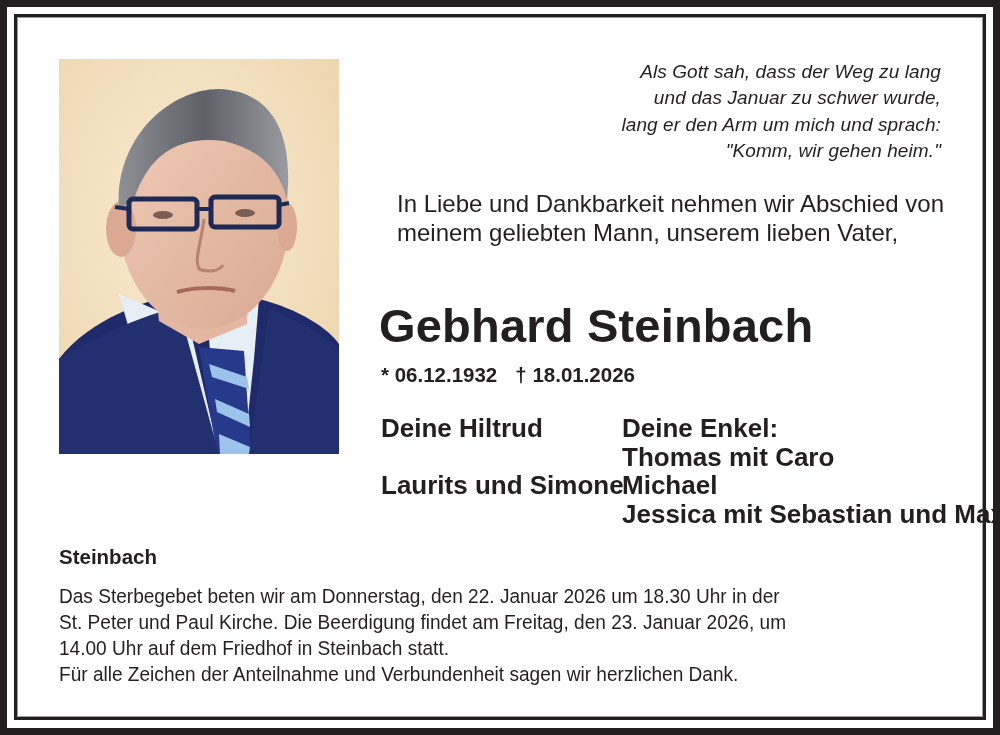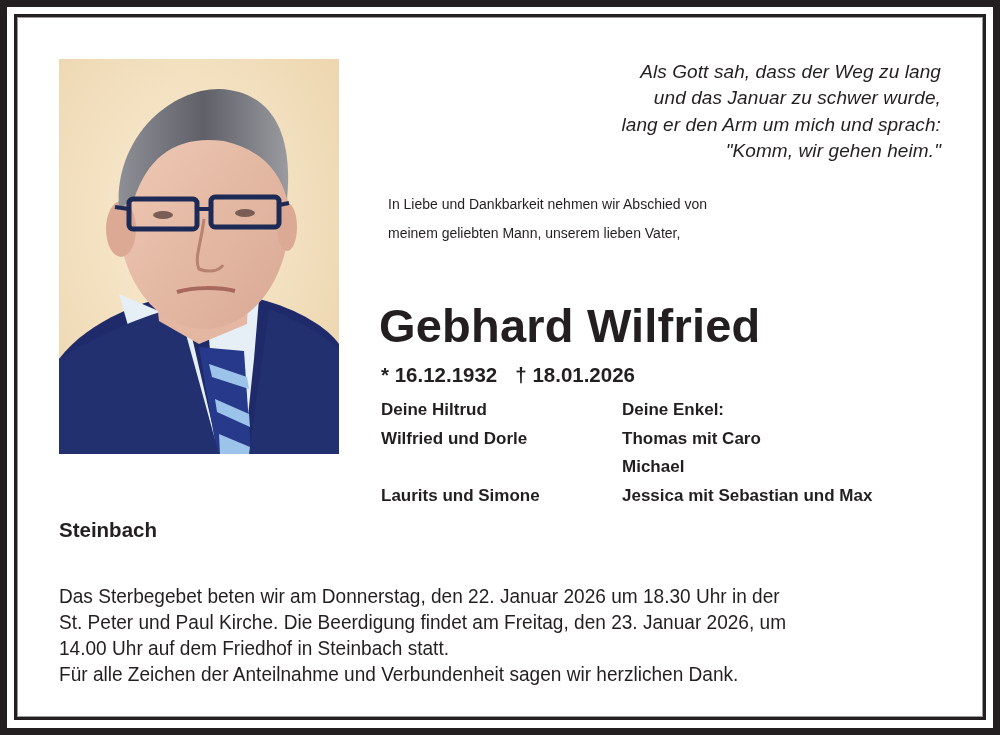--- a/index.html
+++ b/index.html
@@ -38,22 +38,22 @@
       text-align: right;
       font-style: italic;
       font-size: 19px;
       line-height: 26.3px;
       letter-spacing: 0.1px;
     }
     .poem .line { display: block; white-space: nowrap; }
 
     .intro {
       position: absolute;
-      left: 388px; top: 190px;
-      font-size: 14px;
+      left: 397px; top: 190px;
+      font-size: 24px;
       line-height: 28.8px;
     }
     .intro .line { display: block; white-space: nowrap; }
 
     .name {
       position: absolute;
       left: 379px; top: 296px;
       font-size: 47px;
       font-weight: bold;
       line-height: 60px;
@@ -66,32 +66,32 @@
       left: 381px; top: 361px;
       font-size: 20.5px;
       font-weight: bold;
       line-height: 28px;
       white-space: nowrap;
     }
     .dates .gap { display: inline-block; width: 18px; }
 
     .family-left, .family-right {
       position: absolute;
-      top: 396px;
-      font-size: 17px;
+      top: 414px;
+      font-size: 26px;
       font-weight: bold;
       line-height: 28.5px;
     }
     .family-left { left: 381px; }
     .family-right { left: 622px; }
     .family-left .line, .family-right .line { display: block; white-space: nowrap; height: 28.5px; }
 
     .place {
       position: absolute;
-      left: 59px; top: 516px;
+      left: 59px; top: 543px;
       font-size: 20.5px;
       font-weight: bold;
       line-height: 28px;
       white-space: nowrap;
     }
 
     .closing {
       position: absolute;
       left: 59px; top: 583px;
       font-size: 20.5px;
@@ -169,29 +169,28 @@
   <span class="line">und das Januar zu schwer wurde,</span>
   <span class="line">lang er den Arm um mich und sprach:</span>
   <span class="line">"Komm, wir gehen heim."</span>
 </div>
 
 <div class="intro">
   <span class="line">In Liebe und Dankbarkeit nehmen wir Abschied von</span>
   <span class="line">meinem geliebten Mann, unserem lieben Vater,</span>
 </div>
 
-<div class="name">Gebhard Wilfried</div>
+<div class="name">Gebhard Steinbach</div>
 
 <div class="dates">
-  <span>* 16.12.1932</span><span class="gap"></span><span>† 18.01.2026</span>
+  <span>* 06.12.1932</span><span class="gap"></span><span>† 18.01.2026</span>
 </div>
 
 <div class="family-left">
   <span class="line">Deine Hiltrud</span>
-  <span class="line">Wilfried und Dorle</span>
   <span class="line"></span>
   <span class="line">Laurits und Simone</span>
 </div>
 
 <div class="family-right">
   <span class="line">Deine Enkel:</span>
   <span class="line">Thomas mit Caro</span>
   <span class="line">Michael</span>
   <span class="line">Jessica mit Sebastian und Max</span>
 </div>

